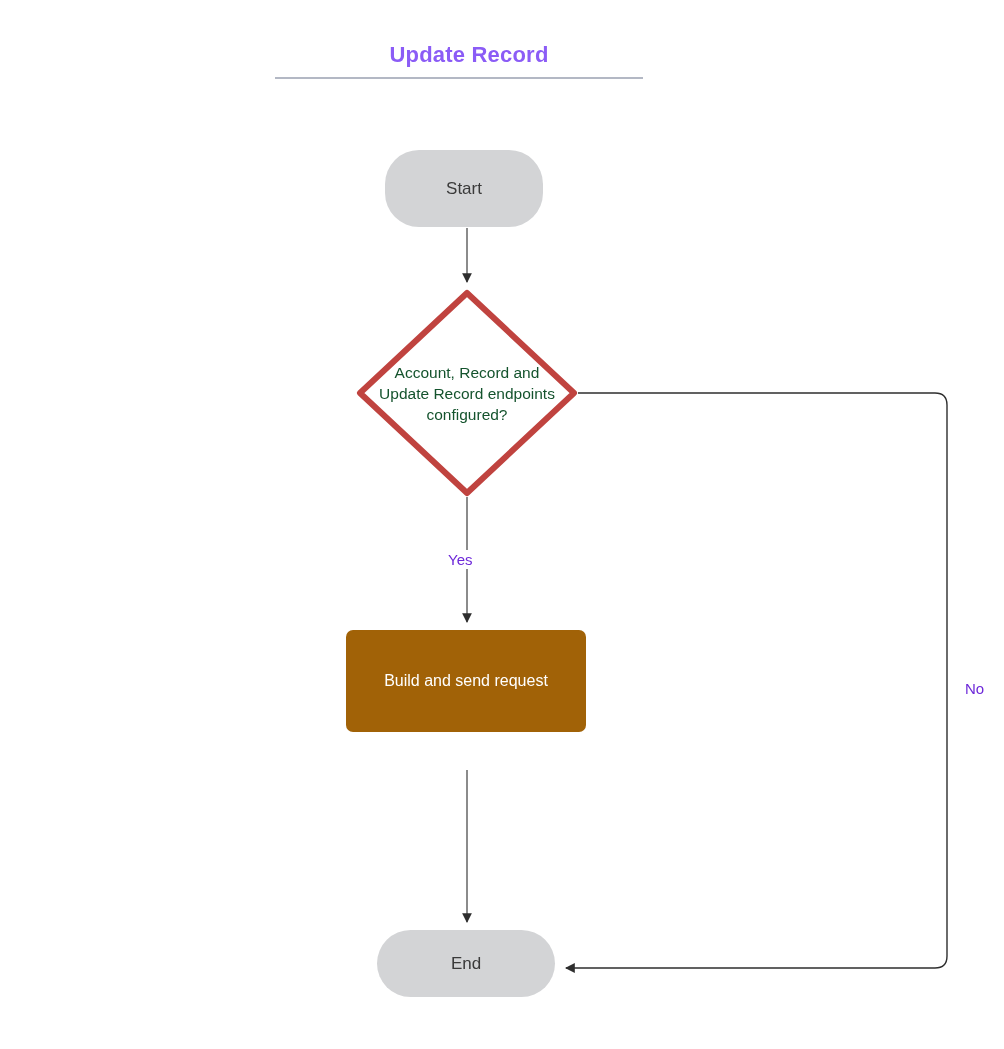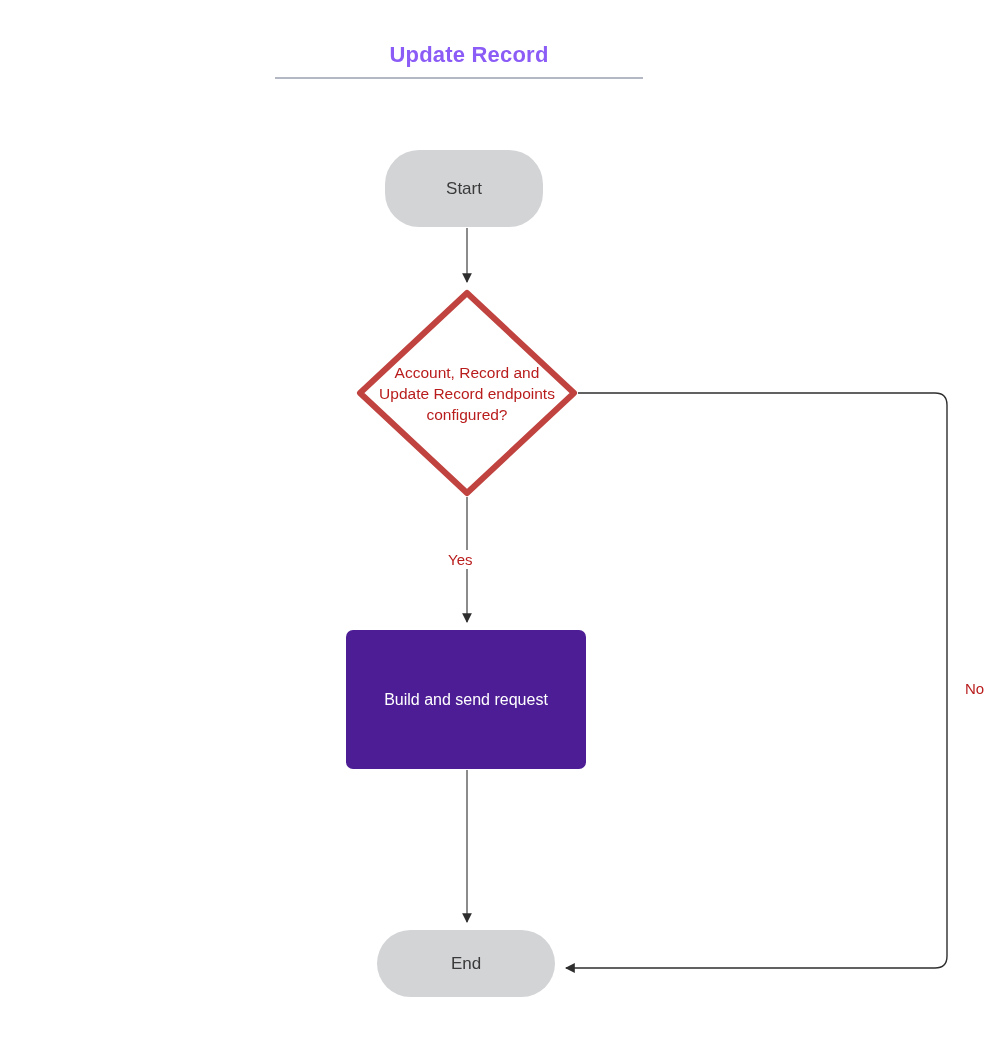--- a/index.html
+++ b/index.html
@@ -81,42 +81,42 @@
     height: 206px;
   }
   .decision-label {
     position: absolute;
     left: 50%;
     top: 50%;
     transform: translate(-50%, -50%);
     width: 215px;
     font-size: 15.5px;
     line-height: 21px;
-    color: #b91c1c;
+    color: #14532d;
     text-align: center;
     white-space: pre-line;
     pointer-events: none;
   }
 
   #node-process {
     left: 346px;
     top: 630px;
     width: 240px;
-    height: 139px;
-    background: #4c1d95;
+    height: 102px;
+    background: #a16207;
     border-radius: 7px;
     color: #ffffff;
     font-size: 16px;
   }
 
   
   .edge-label {
     position: absolute;
     font-size: 15px;
-    color: #b91c1c;
+    color: #6d28d9;
     background: #ffffff;
     padding: 1px 4px;
     white-space: nowrap;
   }
   #edge-label-yes {
     left: 444px;
     top: 550px;
   }
   #edge-label-no {
     left: 961px;

